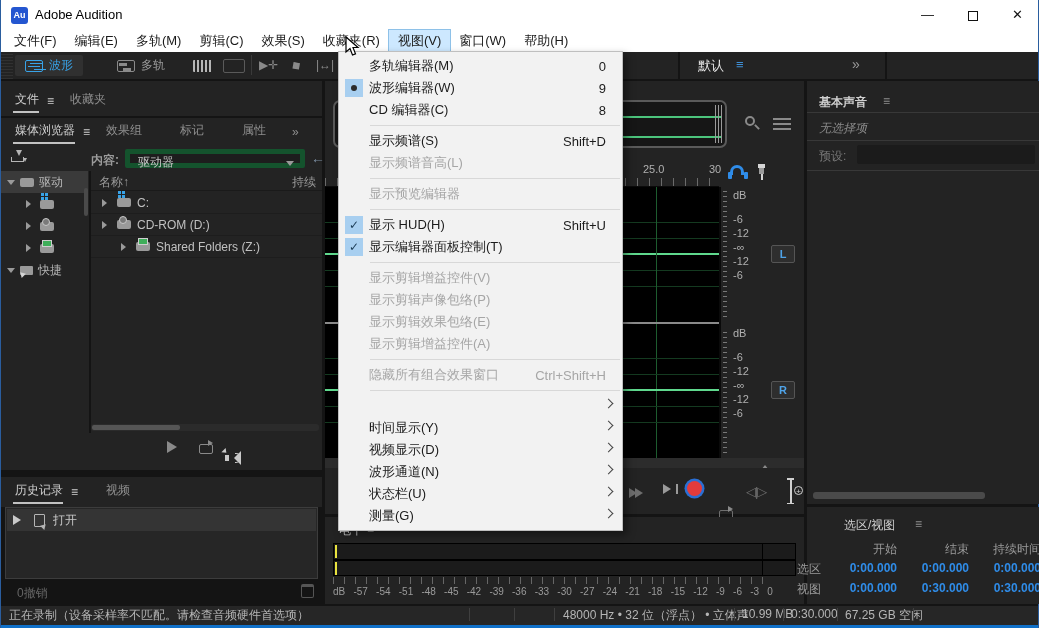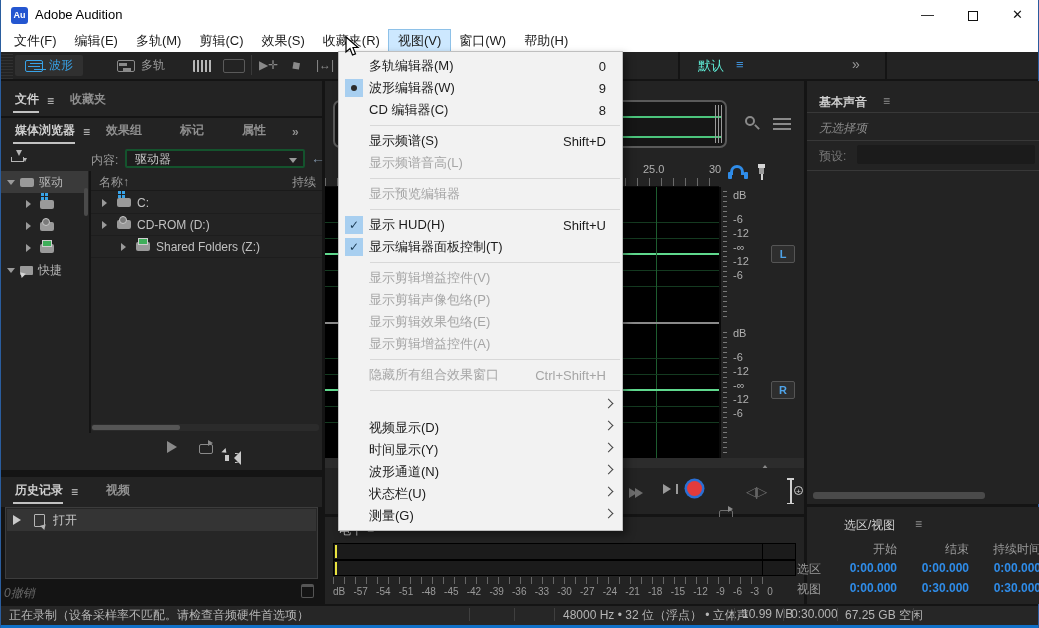--- a/index.html
+++ b/index.html
@@ -30,46 +30,46 @@
   #btn-multi { left:106px; color:#9a9a9a; }
   .wave-ic { width:18px; height:12px; border:1px solid #38a3e8; border-radius:2px; position:relative; }
   .wave-ic i { position:absolute; left:2px; top:5px; width:12px; height:1px; background:#38a3e8;
     box-shadow:2px -3px 0 -0px #38a3e8, 6px 3px 0 0 #38a3e8; }
   .multi-ic { width:18px; height:12px; border:1px solid #8a8a8a; border-radius:2px; position:relative; }
   .multi-ic i { position:absolute; left:1px; top:2px; width:8px; height:3px; background:#8a8a8a; box-shadow:4px 5px 0 0 #8a8a8a; }
   .tb-ic { top:57px; width:22px; height:16px; }
   .spect-ic { background:repeating-linear-gradient(90deg,#b5b5b5 0 2px,transparent 2px 4px); height:12px; top:60px; border-radius:1px; }
   .specbox-ic { border:1px solid #5a5a5a; border-radius:2px; }
   .tb-sep { top:55px; width:1px; height:20px; background:#3a3a3a; }
-  #ws-label { left:697px; top:57px; font-size:13px; color:#5eead4; }
+  #ws-label { left:697px; top:57px; font-size:13px; color:#e5e5e5; }
   #ws-menu-ic { left:735px; top:57px; color:#3f8fd6; font-size:13px; }
   .chev2 { color:#9a9a9a; font-size:14px; letter-spacing:-2px; }
   #panel-overflow-top { left:851px; top:56px; }
   .vdiv { background:#141414; width:2px; }
 
   
   .panel { background:#232323; }
-  .tabstrip { display:flex; align-items:flex-end; gap:0; height:28px; padding-left:12px;font-weight:bold; }
+  .tabstrip { display:flex; align-items:flex-end; gap:0; height:28px; padding-left:12px; }
   .ptab { position:relative; font-size:12px; color:#8f8f8f; padding:0 14px 8px 2px; white-space:nowrap; }
   .ptab.active { color:#cfcfcf; }
   .ptab.active::after { content:""; position:absolute; left:0; right:14px; bottom:3px; height:2px; background:#c2c2c2; }
   .pmenu { color:#8f8f8f; font-size:12px; margin:0 14px 8px -6px; }
   .ptab.active + .pmenu { color:#cfcfcf; }
 
   
   #files-strip { left:0; top:81px; width:321px; height:35px; }
   #mb-strip { left:0; top:118px; width:321px; height:29px; }
   #mb-strip .tabstrip { height:29px; }
   #mb-toolbar { left:0; top:147px; width:321px; height:24px; background:#232323; }
   #import-ic { left:10px; top:150px; width:16px; height:14px; }
   #import-ic .arr { position:absolute; left:5px; top:0; width:0; height:0; border:3px solid transparent; border-top:6px solid #b5b5b5; }
   #import-ic .tray { position:absolute; left:0; top:7px; width:13px; height:5px; border:1px solid #b5b5b5; border-top:none; }
   #import-ic .drop { position:absolute; right:0; bottom:0; width:0; height:0; border:2.5px solid transparent; border-top:4px solid #b5b5b5; }
-  #content-label { left:90px; top:152px; font-size:12px; color:#9a9a9a; }
-  #content-select { left:124px; top:149px; width:180px; height:19px; background:#1d1d1d; border:2px solid #14532d; border-radius:2px;
+  #content-label { left:90px; top:152px; font-size:12px; color:#9a9a9a;font-weight:bold; }
+  #content-select { left:124px; top:149px; width:180px; height:19px; background:#1d1d1d; border:5px solid #14532d; border-radius:2px;
     font-size:12px; color:#c5c5c5; line-height:17px; padding-left:8px; }
   #content-select .dd { position:absolute; right:6px; top:7px; width:0; height:0; border:4px solid transparent; border-top:5px solid #9a9a9a; }
   #back-arrow { left:310px; top:150px; color:#7d8fa3; font-size:14px; }
   #mb-body { left:0; top:171px; width:321px; height:299px; background:#232323; }
   .treerow { position:absolute; left:0; width:87px; height:22px; display:flex; align-items:center; gap:5px; padding-left:6px;
     font-size:12px; color:#b5b5b5; white-space:nowrap; overflow:hidden; }
   .twist-open { width:0; height:0; border:4px solid transparent; border-top:5px solid #9a9a9a; margin-top:4px; }
   .twist { width:0; height:0; border:4px solid transparent; border-left:5px solid #9a9a9a; margin-left:3px; }
   .drive-ic { width:14px; height:9px; background:#9a9a9a; border-radius:2px; position:relative; flex:none; }
   .drive-ic.sys::before { content:""; position:absolute; left:1px; top:-3px; width:3px; height:3px; background:#38a3e8;
@@ -100,21 +100,21 @@
   .spk-ic .mk { position:absolute; left:-2px; top:-2px; border:3px solid transparent; border-top:4px solid #c9c9c9; transform:rotate(-45deg); }
 
   
   #hist-strip { left:0; top:477px; width:321px; height:30px; }
   #hist-box { left:4px; top:507px; width:313px; height:72px; border:1px solid #3c3c3c; background:#262626; }
   #hist-row { position:absolute; left:1px; top:1px; right:1px; height:22px; background:#343434; display:flex; align-items:center; gap:8px; padding-left:6px; }
   #hist-row .cur { width:0; height:0; border:5px solid transparent; border-left:8px solid #c9c9c9; }
   .doc-ic { width:11px; height:13px; border:1.5px solid #b5b5b5; border-radius:1px; position:relative; }
   .doc-ic::after { content:""; position:absolute; right:-4px; bottom:-3px; border:3px solid transparent; border-bottom:5px solid #b5b5b5; transform:rotate(45deg); }
   #hist-row .lbl { font-size:12px; color:#c9c9c9; }
-  #undo-status { left:3px; top:585px; font-size:12px; color:#666;font-style:italic; }
+  #undo-status { left:16px; top:585px; font-size:12px; color:#666; }
   #trash-ic { left:300px; top:584px; width:13px; height:14px; border:1.5px solid #555; border-top:3px solid #555; border-radius:2px; }
 
   
   #editor { left:324px; top:81px; width:479px; height:433px; background:#232323; }
   #navigator { left:332px; top:100px; width:394px; height:48px; background:#161616; border:2px solid #5a5a5a; border-radius:7px; }
   #navigator .gl { position:absolute; left:3px; right:3px; height:2px; background:#4cc47c; }
   #navigator .hdl { position:absolute; right:2px; top:3px; bottom:3px; width:8px;
     background:repeating-linear-gradient(90deg,#9a9a9a 0 1px,transparent 1px 3px); }
   #nav-zoom-ic { left:740px; top:113px; width:22px; height:22px; }
   #nav-zoom-ic .c { position:absolute; left:4px; top:3px; width:10px; height:10px; border:2px solid #8a8a8a; border-radius:50%; }
@@ -614,26 +614,26 @@
         <span class="lbl">隐藏所有组合效果窗口</span>
         <span class="acc">Ctrl+Shift+H</span>
       </div>
     <div class="msep"></div>
     <div class="mi">
       <span class="gut"></span>
         <span class="sub"></span>
       </div>
     <div class="mi">
       <span class="gut"></span>
+        <span class="lbl">时间显示(Y)</span>
+        <span class="sub"></span>
+      </div>
+    <div class="mi">
+      <span class="gut"></span>
         <span class="lbl">视频显示(D)</span>
-        <span class="sub"></span>
-      </div>
-    <div class="mi">
-      <span class="gut"></span>
-        <span class="lbl">时间显示(Y)</span>
         <span class="sub"></span>
       </div>
     <div class="mi">
       <span class="gut"></span>
         <span class="lbl">波形通道(N)</span>
         <span class="sub"></span>
       </div>
     <div class="mi">
       <span class="gut"></span>
         <span class="lbl">状态栏(U)</span>

